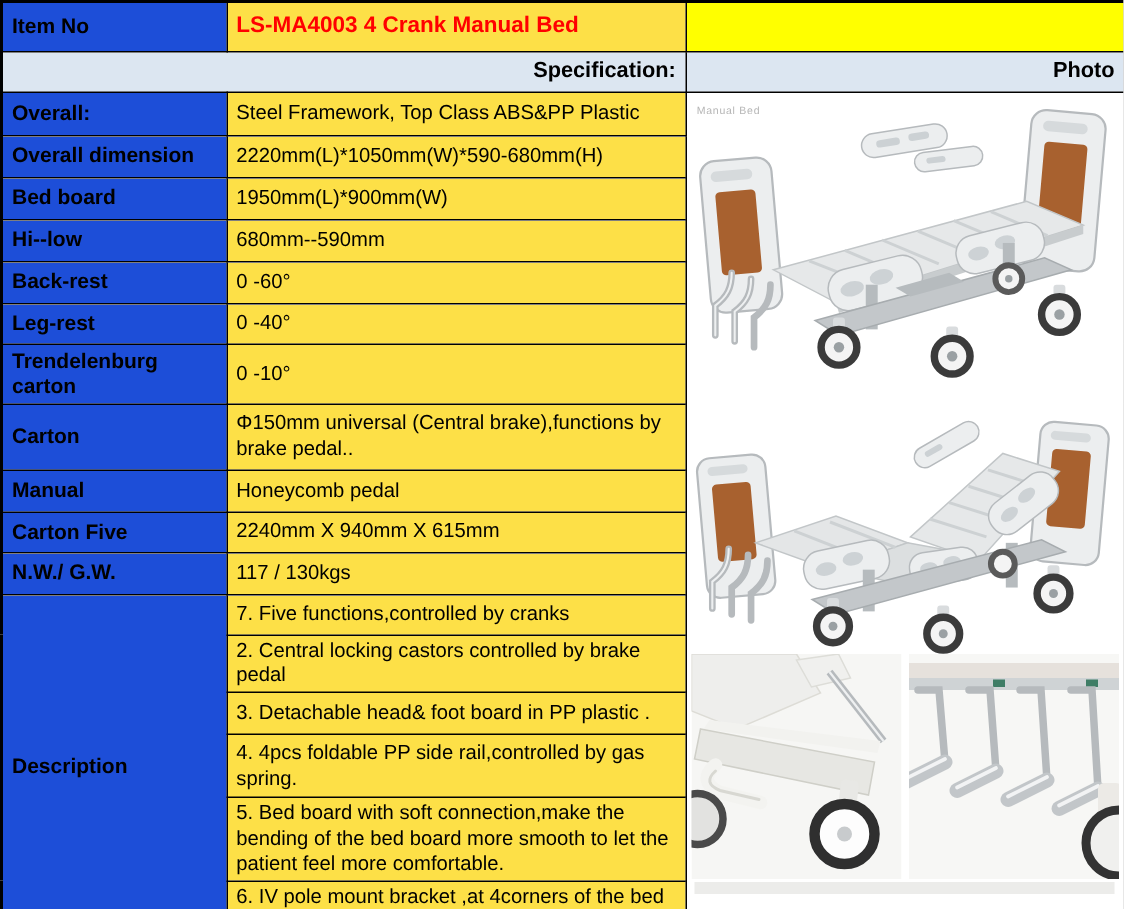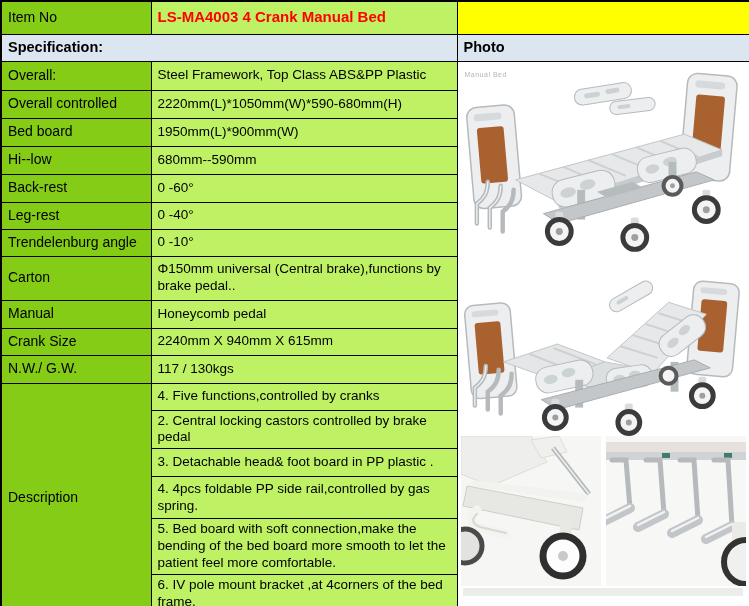--- a/index.html
+++ b/index.html
@@ -2,23 +2,23 @@
 <html><head>
 <meta charset="utf-8">
 <style>
   html,body{margin:0;padding:0;background:#fff;}
   body{font-family:"Liberation Sans", sans-serif; color:#000;}
   .sheet{width:749px;height:606px;box-sizing:border-box;overflow:hidden;background:#fff;}
   table.spec{width:749px;border-collapse:collapse;table-layout:fixed;
     border:2px solid #000;border-bottom:3px solid #000;}
   td{border:1px solid #000;vertical-align:middle;padding:2px 6px;box-sizing:border-box;
      font-size:13.5px;line-height:1.25;overflow:hidden;}
-  td.lbl{background:#84cc16;font-weight:normal;font-size:14px;}
-  td.val{background:#bef264;}
-  td.hdr{background:#dce6f1;font-weight:bold;text-align:left;font-size:14.5px;margin-left:24px;}
+  td.lbl{background:#1d4ed8;font-weight:bold;font-size:14px;}
+  td.val{background:#fde047;}
+  td.hdr{background:#dce6f1;font-weight:bold;text-align:right;font-size:14.5px;margin-left:24px;}
   td.item-no-val{color:#ff0000;font-weight:bold;font-size:15px;}
   td.yellow{background:#ffff00;}
   td.photo-cell{background:#fff;padding:0;vertical-align:top;position:relative;}
   .photo-stack{display:flex;flex-direction:column;align-items:center;width:100%;height:100%;}
   .watermark{position:absolute;top:9px;left:7px;font-size:7px;color:#b5b5b5;letter-spacing:.5px;}
   .closeups{display:flex;flex-direction:row;gap:5px;justify-content:center;width:100%;}
   .photo-strip{width:96%;height:8px;background:#ececea;margin-top:2px;}
   .desc-lbl{vertical-align:middle;}
 </style>
 </head>
@@ -263,63 +263,63 @@
             </g>
             <rect x="126" y="86" width="16" height="26" rx="4" fill="#eceae6"></rect>
             <circle cx="140" cy="126" r="22" fill="#f0f0ee" stroke="#333333" stroke-width="6"></circle>
           </svg>
         </div>
         <div class="photo-strip"></div>
       </div>
     </td>
   </tr>
   <tr style="height:28px">
-    <td class="lbl">Overall controlled</td>
+    <td class="lbl">Overall dimension</td>
     <td class="val">2220mm(L)*1050mm(W)*590-680mm(H)</td>
   </tr>
   <tr style="height:28px">
     <td class="lbl">Bed board</td>
     <td class="val">1950mm(L)*900mm(W)</td>
   </tr>
   <tr style="height:28px">
     <td class="lbl">Hi--low</td>
     <td class="val">680mm--590mm</td>
   </tr>
   <tr style="height:28px">
     <td class="lbl">Back-rest</td>
     <td class="val">0 -60°</td>
   </tr>
   <tr style="height:27px">
     <td class="lbl">Leg-rest</td>
     <td class="val">0 -40°</td>
   </tr>
   <tr style="height:27px">
-    <td class="lbl">Trendelenburg angle</td>
+    <td class="lbl">Trendelenburg carton</td>
     <td class="val">0 -10°</td>
   </tr>
   <tr style="height:44px">
     <td class="lbl">Carton</td>
     <td class="val">Φ150mm universal (Central brake),functions by brake pedal..</td>
   </tr>
   <tr style="height:28px">
     <td class="lbl">Manual</td>
     <td class="val">Honeycomb pedal</td>
   </tr>
   <tr style="height:27px">
-    <td class="lbl">Crank Size</td>
+    <td class="lbl">Carton Five</td>
     <td class="val">2240mm X 940mm X 615mm</td>
   </tr>
   <tr style="height:28px">
     <td class="lbl">N.W./ G.W.</td>
     <td class="val">117 / 130kgs</td>
   </tr>
 
   <tr style="height:27px">
     <td class="lbl desc-lbl" rowspan="6">Description</td>
-    <td class="val">4. Five functions,controlled by cranks</td>
+    <td class="val">7. Five functions,controlled by cranks</td>
   </tr>
   <tr style="height:28px">
     <td class="val">2. Central locking castors controlled by brake pedal</td>
   </tr>
   <tr style="height:28px">
     <td class="val">3. Detachable head&amp; foot board in PP plastic .</td>
   </tr>
   <tr style="height:42px">
     <td class="val">4. 4pcs foldable PP side rail,controlled by gas spring.</td>
   </tr>

